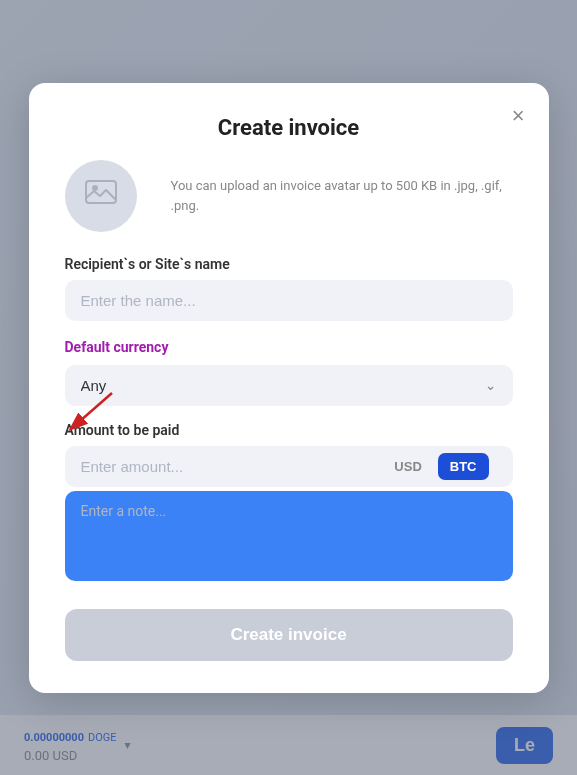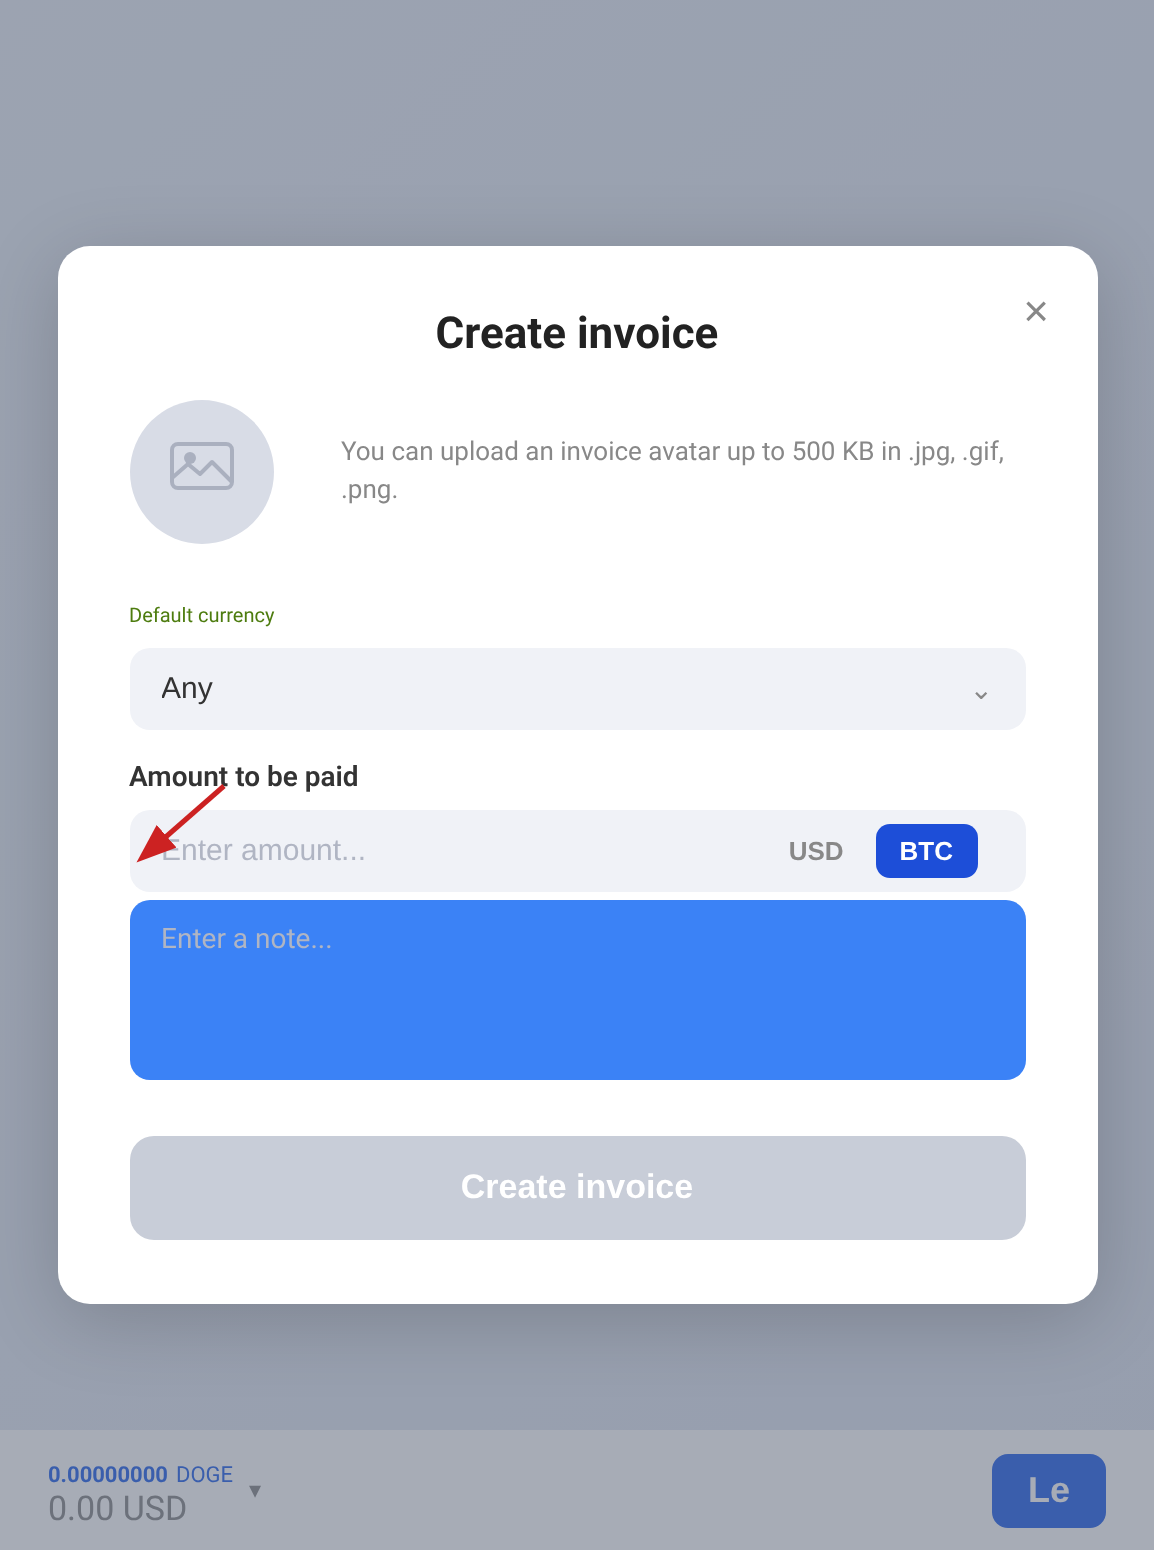--- a/index.html
+++ b/index.html
@@ -116,23 +116,23 @@
       color: #333;
       outline: none;
     }
 
     .form-input::placeholder {
       color: #b0b5c3;
     }
 
     .currency-link {
       display: inline-block;
-      color: #4d7c0f;
-      font-size: 10px;
-      font-weight: 400;
+      color: #a21caf;
+      font-size: 14px;
+      font-weight: 700;
       margin-bottom: 10px;
       cursor: pointer;
       text-decoration: none;
     }
 
     .select-wrapper {
       position: relative;
       width: 100%;
     }
 
@@ -272,21 +272,21 @@
       font-weight: 700;
       color: #2563eb;
     }
 
     .bottom-doge {
       font-size: 11px;
       color: #2563eb;
     }
 
     .bottom-usd {
-      font-size: 17px;
+      font-size: 13px;
       color: #888;
     }
 
     .bottom-chevron {
       color: #888;
       font-size: 12px;
     }
 
     .bottom-btn {
       margin-left: auto;
@@ -343,20 +343,24 @@
             <rect x="1" y="3" width="30" height="22" rx="3" stroke="#aab0bf" stroke-width="2" fill="none"></rect>
             <circle cx="10" cy="10" r="3" fill="#aab0bf"></circle>
             <path d="M1 20 L9 13 L15 18 L21 12 L31 22" stroke="#aab0bf" stroke-width="2" fill="none" stroke-linejoin="round"></path>
           </svg>
         </span>
       </div>
       <p class="avatar-hint">You can upload an invoice avatar up to 500 KB in .jpg, .gif, .png.</p>
     </div>
 
     
+    <div class="form-group">
+      <label class="form-label">Recipient`s or Site`s name</label>
+      <input class="form-input" type="text" placeholder="Enter the name..." style="">
+    </div>
 
     
     <a class="currency-link">Default currency</a>
 
     
     <div class="form-group select-wrapper">
       <select class="form-select">
         <option>Any</option>
         <option>USD</option>
         <option>BTC</option>

